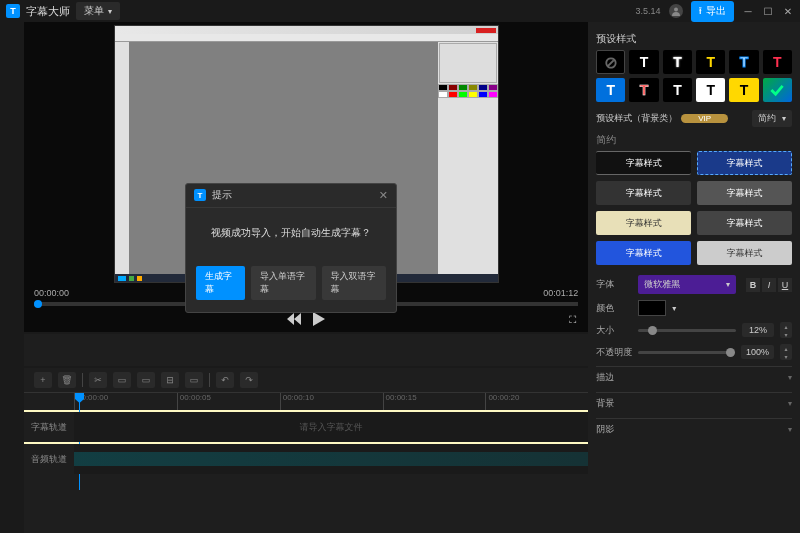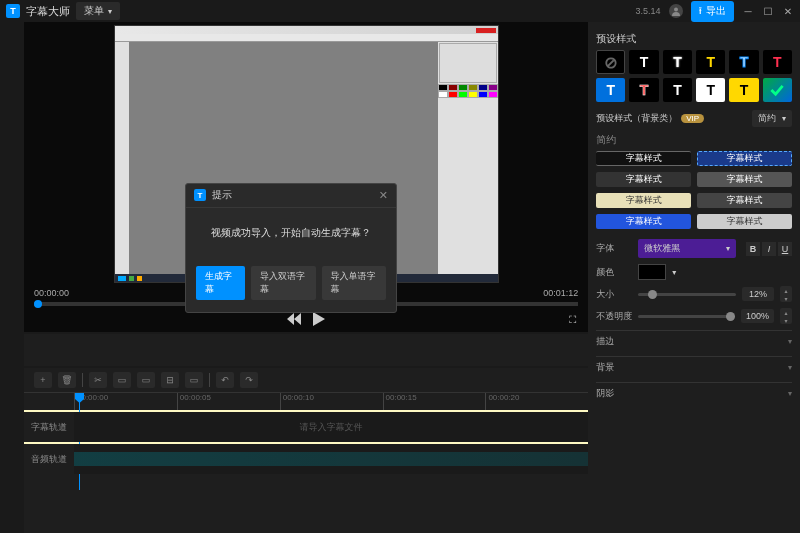--- a/index.html
+++ b/index.html
@@ -61,25 +61,25 @@
 .tl-content { flex: 1; display: flex; align-items: center; justify-content: center; color: #555; font-size: 9px; background:#1a1a1a; position:relative; }
 .audio-wave { position:absolute; left:0; right:0; top:8px; bottom:8px; background: linear-gradient(to right, rgba(0,145,160,0.3) 0%, rgba(0,145,160,0.2) 100%); }
 
 
 .section-title { font-size: 10px; color: #ccc; margin: 4px 0; }
 .preset-grid { display: grid; grid-template-columns: repeat(6, 1fr); gap: 4px; margin-bottom: 8px; }
 .preset-thumb { height: 24px; background: #000; display: flex; align-items: center; justify-content: center; font-weight: bold; font-size: 14px; cursor: pointer; border-radius:2px; }
 .preset-none { border: 1px solid #444; color: #666; font-size:16px; }
 
 .style-header { display: flex; align-items: center; gap: 4px; font-size: 9px; margin: 6px 0; }
-.vip-badge { background: #b8923e; color: #fff; padding: 0 5px; border-radius: 7px; font-size: 8px; }
+.vip-badge { background: #b8923e; color: #fff; padding: 0 17px; border-radius: 7px; font-size: 8px; }
 .style-dropdown { margin-left: auto; background: #2a2a2a; padding: 2px 6px; border-radius: 2px; display: flex; align-items: center; gap: 6px; cursor: pointer; }
 
 .style-grid { display: grid; grid-template-columns: 1fr 1fr; gap: 6px; margin-bottom: 10px; }
-.style-card { height: 15px; display: flex; align-items: center; justify-content: center; font-size: 9px; cursor: pointer; border-radius:2px; }
+.style-card { height: 24px; display: flex; align-items: center; justify-content: center; font-size: 9px; cursor: pointer; border-radius:2px; }
 
 .prop-row { display: flex; align-items: center; gap: 6px; margin: 6px 0; font-size: 9px; }
 .prop-label { width: 36px; color: #aaa; }
 .prop-dropdown { flex: 1; background: #4c1d95; padding: 3px 6px; border-radius: 2px; cursor: pointer; display:flex; align-items:center; }
 .prop-dropdown .chev { margin-left:auto; }
 .color-swatch { width: 28px; height: 16px; background: #000; border: 1px solid #444; }
 .slider { flex: 1; height: 3px; background: #444; border-radius: 2px; position: relative; }
 .slider-thumb { position: absolute; top: -3px; width: 9px; height: 9px; background: #888; border-radius: 50%; }
 .value-box { background: #2a2a2a; padding: 2px 5px; border-radius: 2px; min-width: 32px; text-align: center; }
 .stepper { width: 12px; height: 16px; background: #2a2a2a; border-radius: 2px; display:flex; flex-direction:column; cursor:pointer;}
@@ -332,17 +332,17 @@
 <div class="modal-overlay">
   <div class="modal">
     <div class="modal-header">
       <div class="app-icon">T</div>
       <span class="modal-title">提示</span>
       <span class="modal-close">✕</span>
     </div>
     <div class="modal-body">视频成功导入，开始自动生成字幕？</div>
     <div class="modal-footer">
       <div class="modal-btn primary">生成字幕</div>
+      <div class="modal-btn">导入单语字幕</div>
       <div class="modal-btn">导入双语字幕</div>
-      <div class="modal-btn">导入单语字幕</div>
     </div>
   </div>
 </div>
 
 </body></html>

